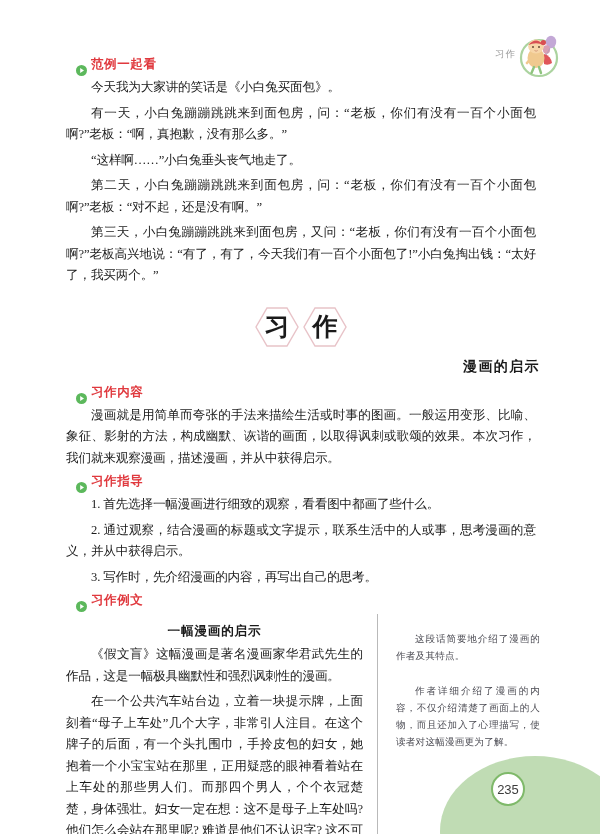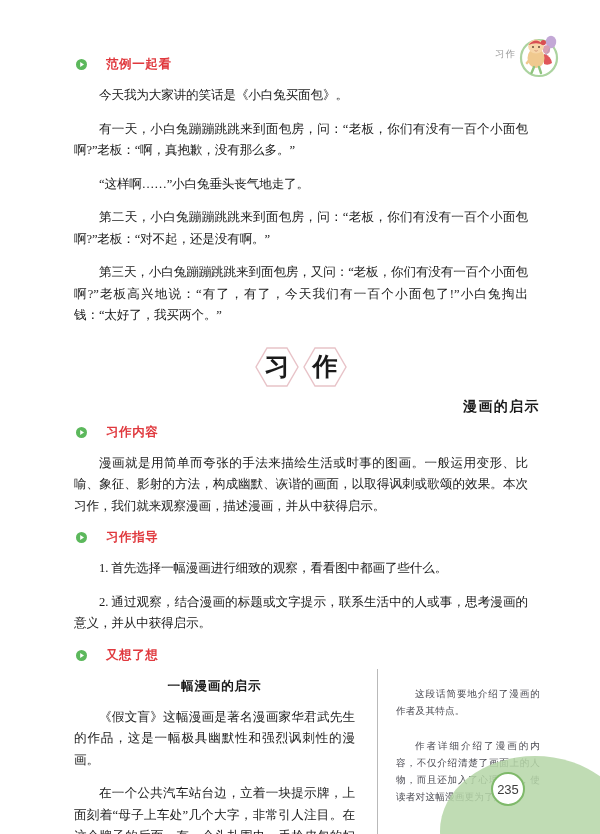--- a/index.html
+++ b/index.html
@@ -52,22 +52,22 @@
   
   .content {
     position: absolute;
     left: 62px;
     top: 52px;
     width: 478px;
   }
 
   .sec-head {
     display: flex;
-    align-items: flex-start;
-    gap: 19px;
+    align-items: flex-end;
+    gap: 4px;
     margin: 4px 0 3px 14px;
   }
   .bullet {
     width: 11px;
     height: 11px;
     flex: 0 0 11px;
     display: block;
   }
   .sec-head-text {
     font-size: 12.5px;
@@ -77,21 +77,21 @@
     font-family: "Liberation Serif", serif;
   }
 
   p.body-text {
     font-size: 12.6px;
     line-height: 21.5px;
     text-align: justify;
     text-justify: inter-ideograph;
     text-indent: 25px;
     letter-spacing: -0.15px;
-    margin: 12px;
+    margin: 4px;
   }
   p.num-item { text-indent: 25px; }
 
   
   .title-block {
     position: relative;
     width: 478px;
     height: 56px;
     margin-top: 13px;
     margin-bottom: 2px;
@@ -281,29 +281,30 @@
       <span class="bullet">
         <svg width="11" height="11" viewBox="0 0 11 11">
           <circle cx="5.5" cy="5.5" r="5.5" fill="#5cb85c"></circle>
           <path d="M4.2 3.1 L8 5.5 L4.2 7.9 Z" fill="#ffffff"></path>
         </svg>
       </span>
       <span class="sec-head-text">习作指导</span>
     </div>
     <p class="body-text num-item">1. 首先选择一幅漫画进行细致的观察，看看图中都画了些什么。</p>
     <p class="body-text num-item">2. 通过观察，结合漫画的标题或文字提示，联系生活中的人或事，思考漫画的意义，并从中获得启示。</p>
+    <p class="body-text num-item">3. 写作时，先介绍漫画的内容，再写出自己的思考。</p>
 
     <div class="sec-head">
       <span class="bullet">
         <svg width="11" height="11" viewBox="0 0 11 11">
           <circle cx="5.5" cy="5.5" r="5.5" fill="#5cb85c"></circle>
           <path d="M4.2 3.1 L8 5.5 L4.2 7.9 Z" fill="#ffffff"></path>
         </svg>
       </span>
-      <span class="sec-head-text">又想了想</span>
+      <span class="sec-head-text">习作例文</span>
     </div>
 
     <div class="columns">
       <div class="col-main">
         <div class="essay-title">一幅漫画的启示</div>
         <p class="body-text">《假文盲》这幅漫画是著名漫画家华君武先生的作品，这是一幅极具幽默性和强烈讽刺性的漫画。</p>
         <p class="body-text">在一个公共汽车站台边，立着一块提示牌，上面刻着“母子上车处”几个大字，非常引人注目。在这个牌子的后面，有一个头扎围巾，手拎皮包的妇女，她抱着一个小宝宝站在那里，正用疑惑的眼神看着站在上车处的那些男人们。而那四个男人，个个衣冠楚楚，身体强壮。妇女一定在想：这不是母子上车处吗? 他们怎么会站在那里呢? 难道是他们不认识字? 这不可能啊，他们看上去文质彬彬的，不可能连这五个大字也不认识! 难道他们没有看见这五个字吗? 这也不可能啊，这五个字是多么醒目。这位妇女皱起了眉头，又想了想，她终于明白了。原来，那些男人不是真的不认识字，也不是没有看见这些字，而是假装看不见，假装是文盲。</p>
       </div>
       <div class="col-divider"></div>
       <div class="col-notes">

